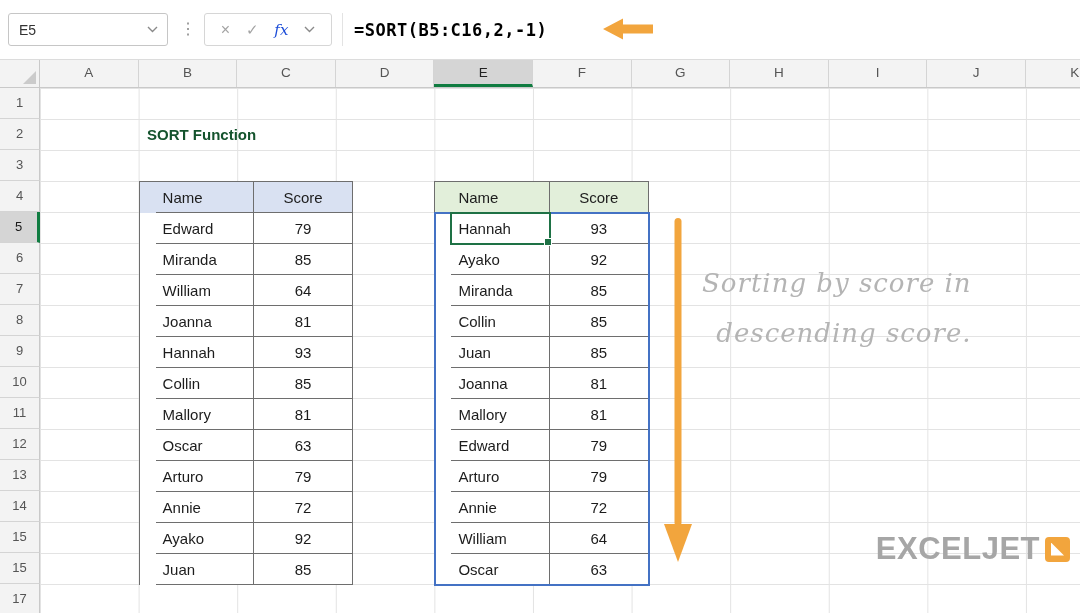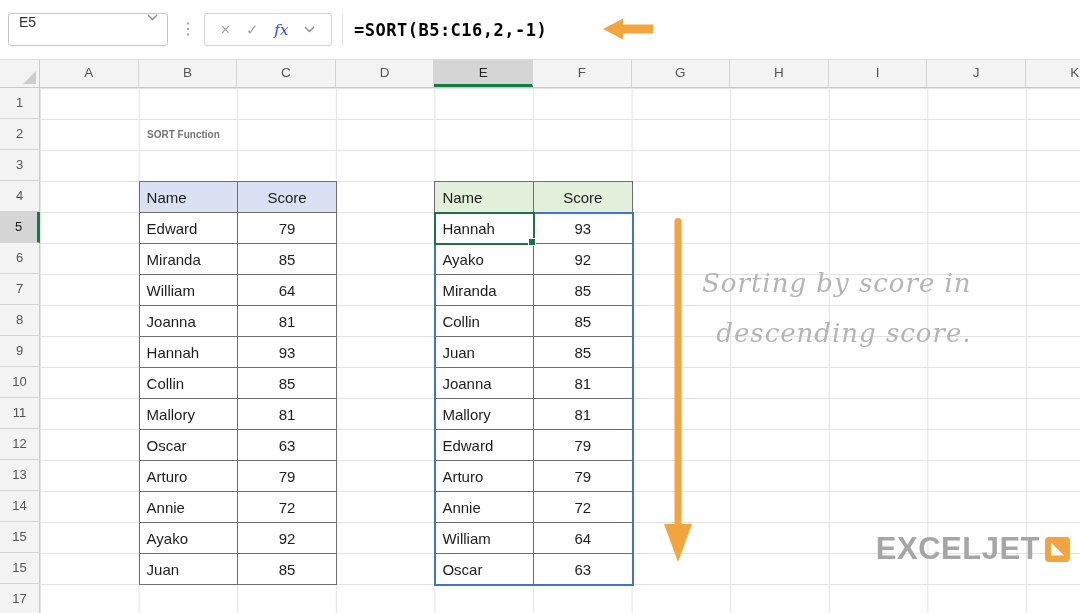--- a/index.html
+++ b/index.html
@@ -3,21 +3,21 @@
 <meta charset="utf-8">
 <style>
   html,body{margin:0;padding:0;}
   .app{position:relative;width:1080px;height:613px;overflow:hidden;background:#fff;
        font-family:"Liberation Sans",sans-serif;}
 
   
   .fbar{position:absolute;left:0;top:0;width:1080px;height:60px;background:#fff;
         border-bottom:1px solid #dcdcdc;box-sizing:border-box;}
   .namebox{position:absolute;left:8px;top:13px;width:160px;height:33px;border:1px solid #c6c6c6;
-           border-radius:3px;display:flex;box-sizing:border-box;background:#fff;}
+           border-radius:3px;display:flex;align-items:center;box-sizing:border-box;background:#fff;}
   .namebox .val{flex:1;padding-left:10px;font-size:14px;color:#333;}
   .chev{margin-right:9px;flex:0 0 auto;}
   .kebab{position:absolute;left:178px;top:0;width:20px;height:60px;line-height:58px;
          text-align:center;font-size:16px;color:#8f8f8f;}
   .fxgroup{position:absolute;left:204px;top:13px;width:128px;height:33px;border:1px solid #d6d6d6;
            border-radius:3px;display:flex;align-items:center;justify-content:space-evenly;
            box-sizing:border-box;}
   .fx-x{font-size:16px;color:#a3a3a3;}
   .fx-check{font-size:15px;color:#a3a3a3;}
   .fx-fx{font-size:15px;color:#1d4ed8;font-style:italic;font-family:"DejaVu Serif",serif;}
@@ -41,25 +41,25 @@
   .rowh{width:40px;height:31px;box-sizing:border-box;line-height:30px;text-align:center;
           font-size:13px;color:#555;border-bottom:1px solid #d4d4d4;border-right:1px solid #c9c9c9;}
   .rowh.sel{background:#d5d5d5;border-right:3px solid #107C41;color:#1a1a1a;}
   .grid-area{position:absolute;left:40px;top:88px;width:1040px;height:525px;
           background-image:linear-gradient(to right,#e3e3e3 1px,transparent 1px),
                            linear-gradient(to bottom,#e3e3e3 1px,transparent 1px);
           background-size:98.6px 31px;}
 
   
   .sheet-title{position:absolute;left:147px;top:119px;height:31px;line-height:31px;
-          font-weight:700;font-size:10px;color:#737373;}
+          font-weight:700;font-size:15px;color:#14532d;}
   .xtable{position:absolute;border-top:1px solid #6e6e6e;border-left:1px solid #6e6e6e;background:#fff;}
   #leftTable{left:138.6px;top:181px;}
   #rightTable{left:434.4px;top:181px;}
-  .trow{display:flex;}
+  .trow{display:flex;padding-left:16px;}
   .tcell{width:98.6px;height:31px;box-sizing:border-box;border-right:1px solid #6e6e6e;
          border-bottom:1px solid #6e6e6e;display:flex;align-items:center;font-size:15px;color:#1c1c1c;}
   .tcell.name{padding-left:7px;}
   .tcell.score{justify-content:center;}
   .spill{position:relative;outline:2px solid #4472C4;outline-offset:-1px;}
   .tcell.selected{position:relative;outline:2px solid #1E7145;outline-offset:-1px;z-index:2;}
   .tcell.selected::after{content:'';position:absolute;right:-3px;bottom:-3px;width:6px;height:6px;
          background:#1E7145;border:1px solid #fff;z-index:3;}
 
   .varrow{position:absolute;left:661px;top:218px;}

